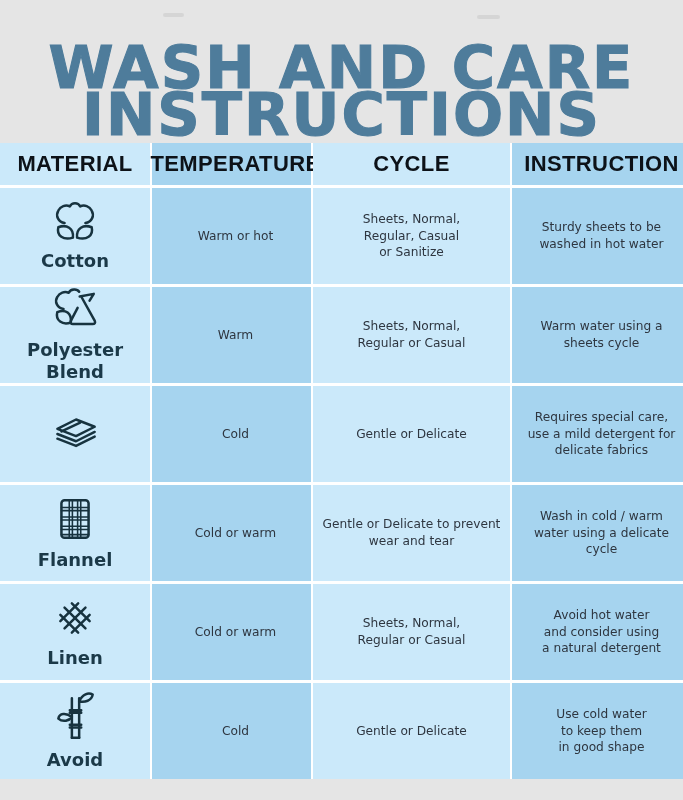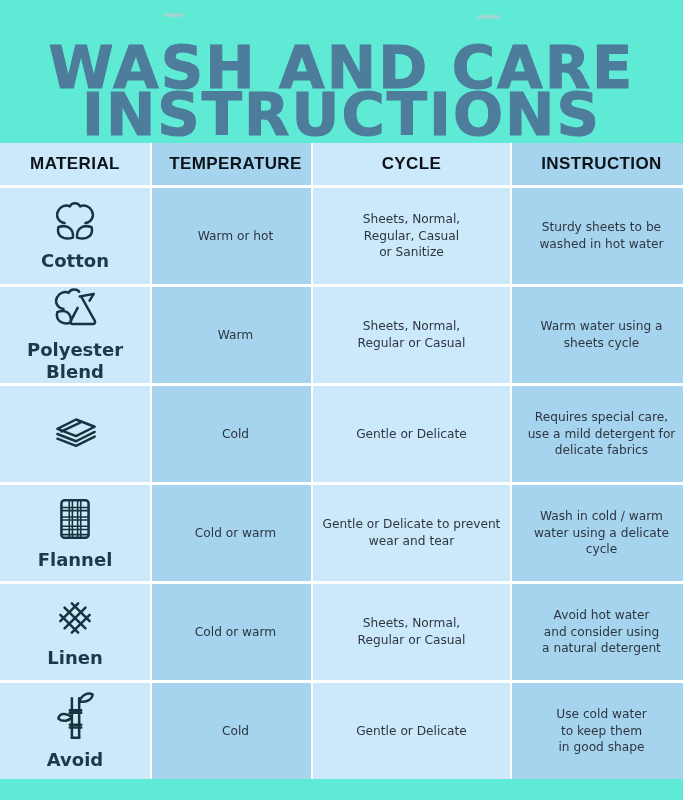--- a/index.html
+++ b/index.html
@@ -1,19 +1,19 @@
 <!DOCTYPE html>
 <html><head>
 <meta charset="utf-8">
 <style>
   html,body{margin:0;padding:0;background:#ffffff;}
   .page{
     position:relative;
     width:683px;height:800px;
-    background:#5eead4;
+    background:#e5e5e5;
     overflow:hidden;
     font-family:"DejaVu Sans","Liberation Sans",sans-serif;
   }
   
   .dash{position:absolute;height:4px;border-radius:2px;background:#c9c9c9;opacity:.55;}
   .dash1{left:163px;top:13px;width:21px;}
   .dash2{left:477px;top:15px;width:23px;}
 
   
   .title{
@@ -45,21 +45,21 @@
     display:flex;
     flex-direction:column;
     align-items:center;
     justify-content:center;
     text-align:center;
   }
   .c-light{background:#cbe9fa;}
   .c-dark{background:#a6d4ef;padding-left:8px;}
   .head{
     font-weight:700;
-    font-size:17px;
+    font-size:22px;
     letter-spacing:.4px;
     color:#0d1218;
     font-family:"Liberation Sans","DejaVu Sans",sans-serif;
   }
   .body-text{
     font-size:12.2px;
     line-height:1.38;
     color:#2e3640;
     white-space:pre;
   }

